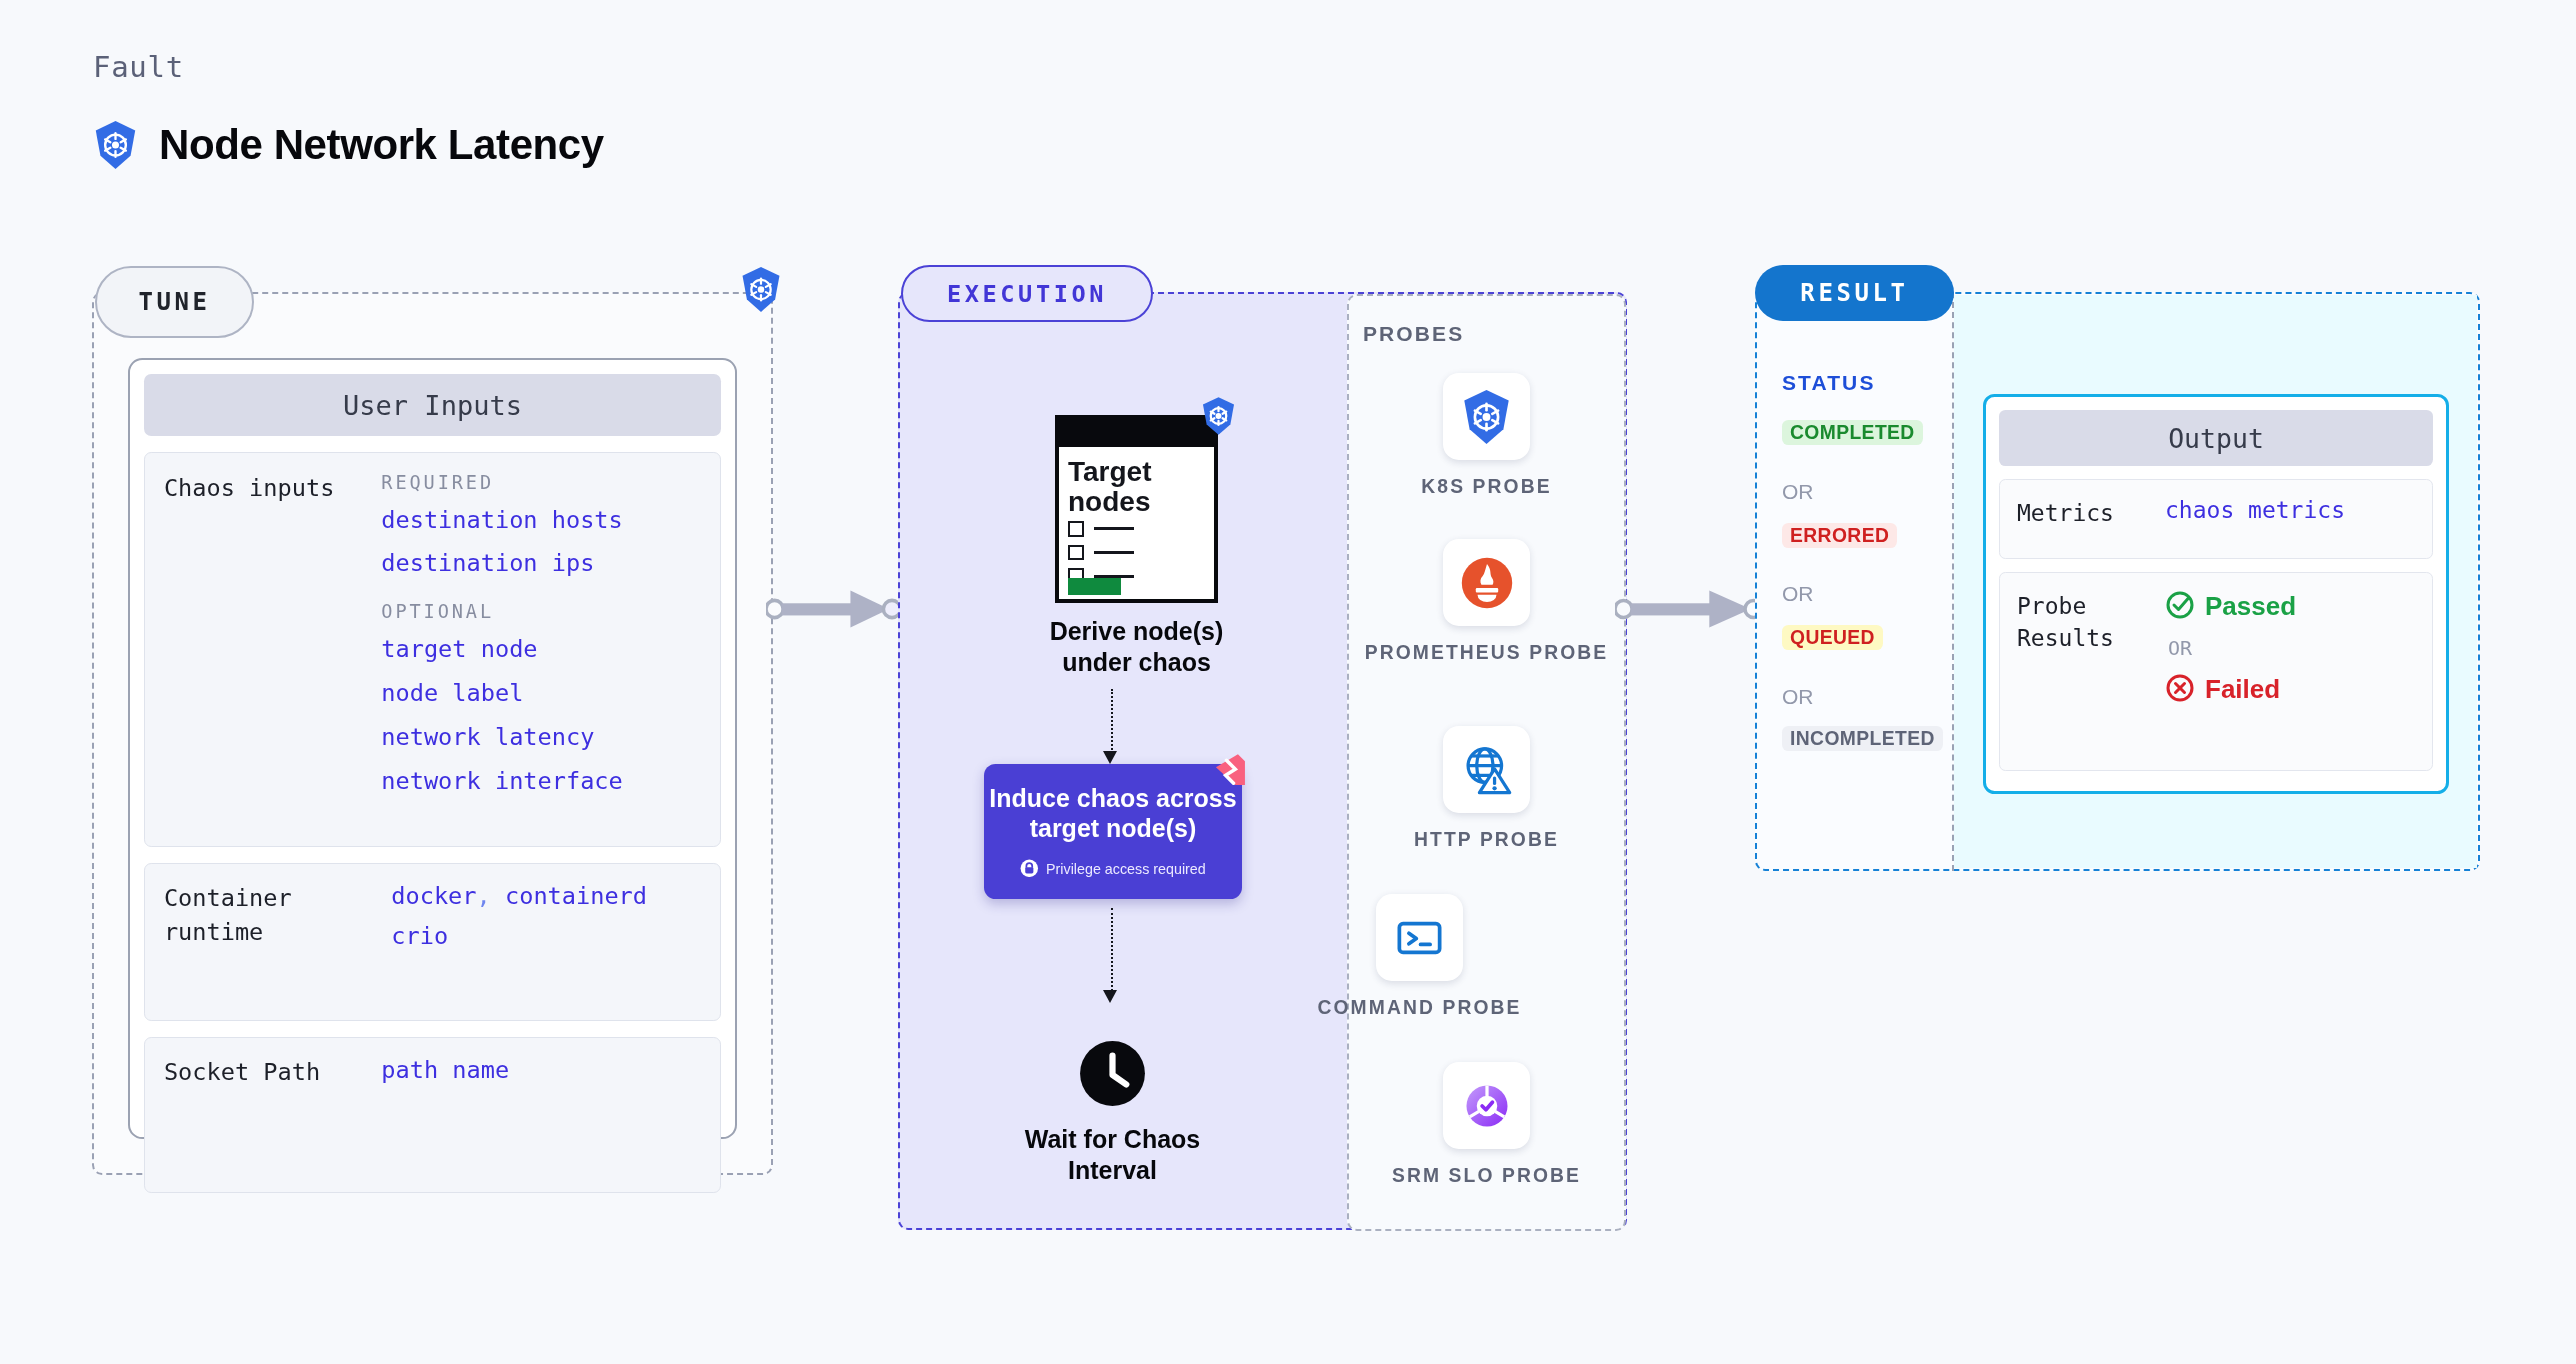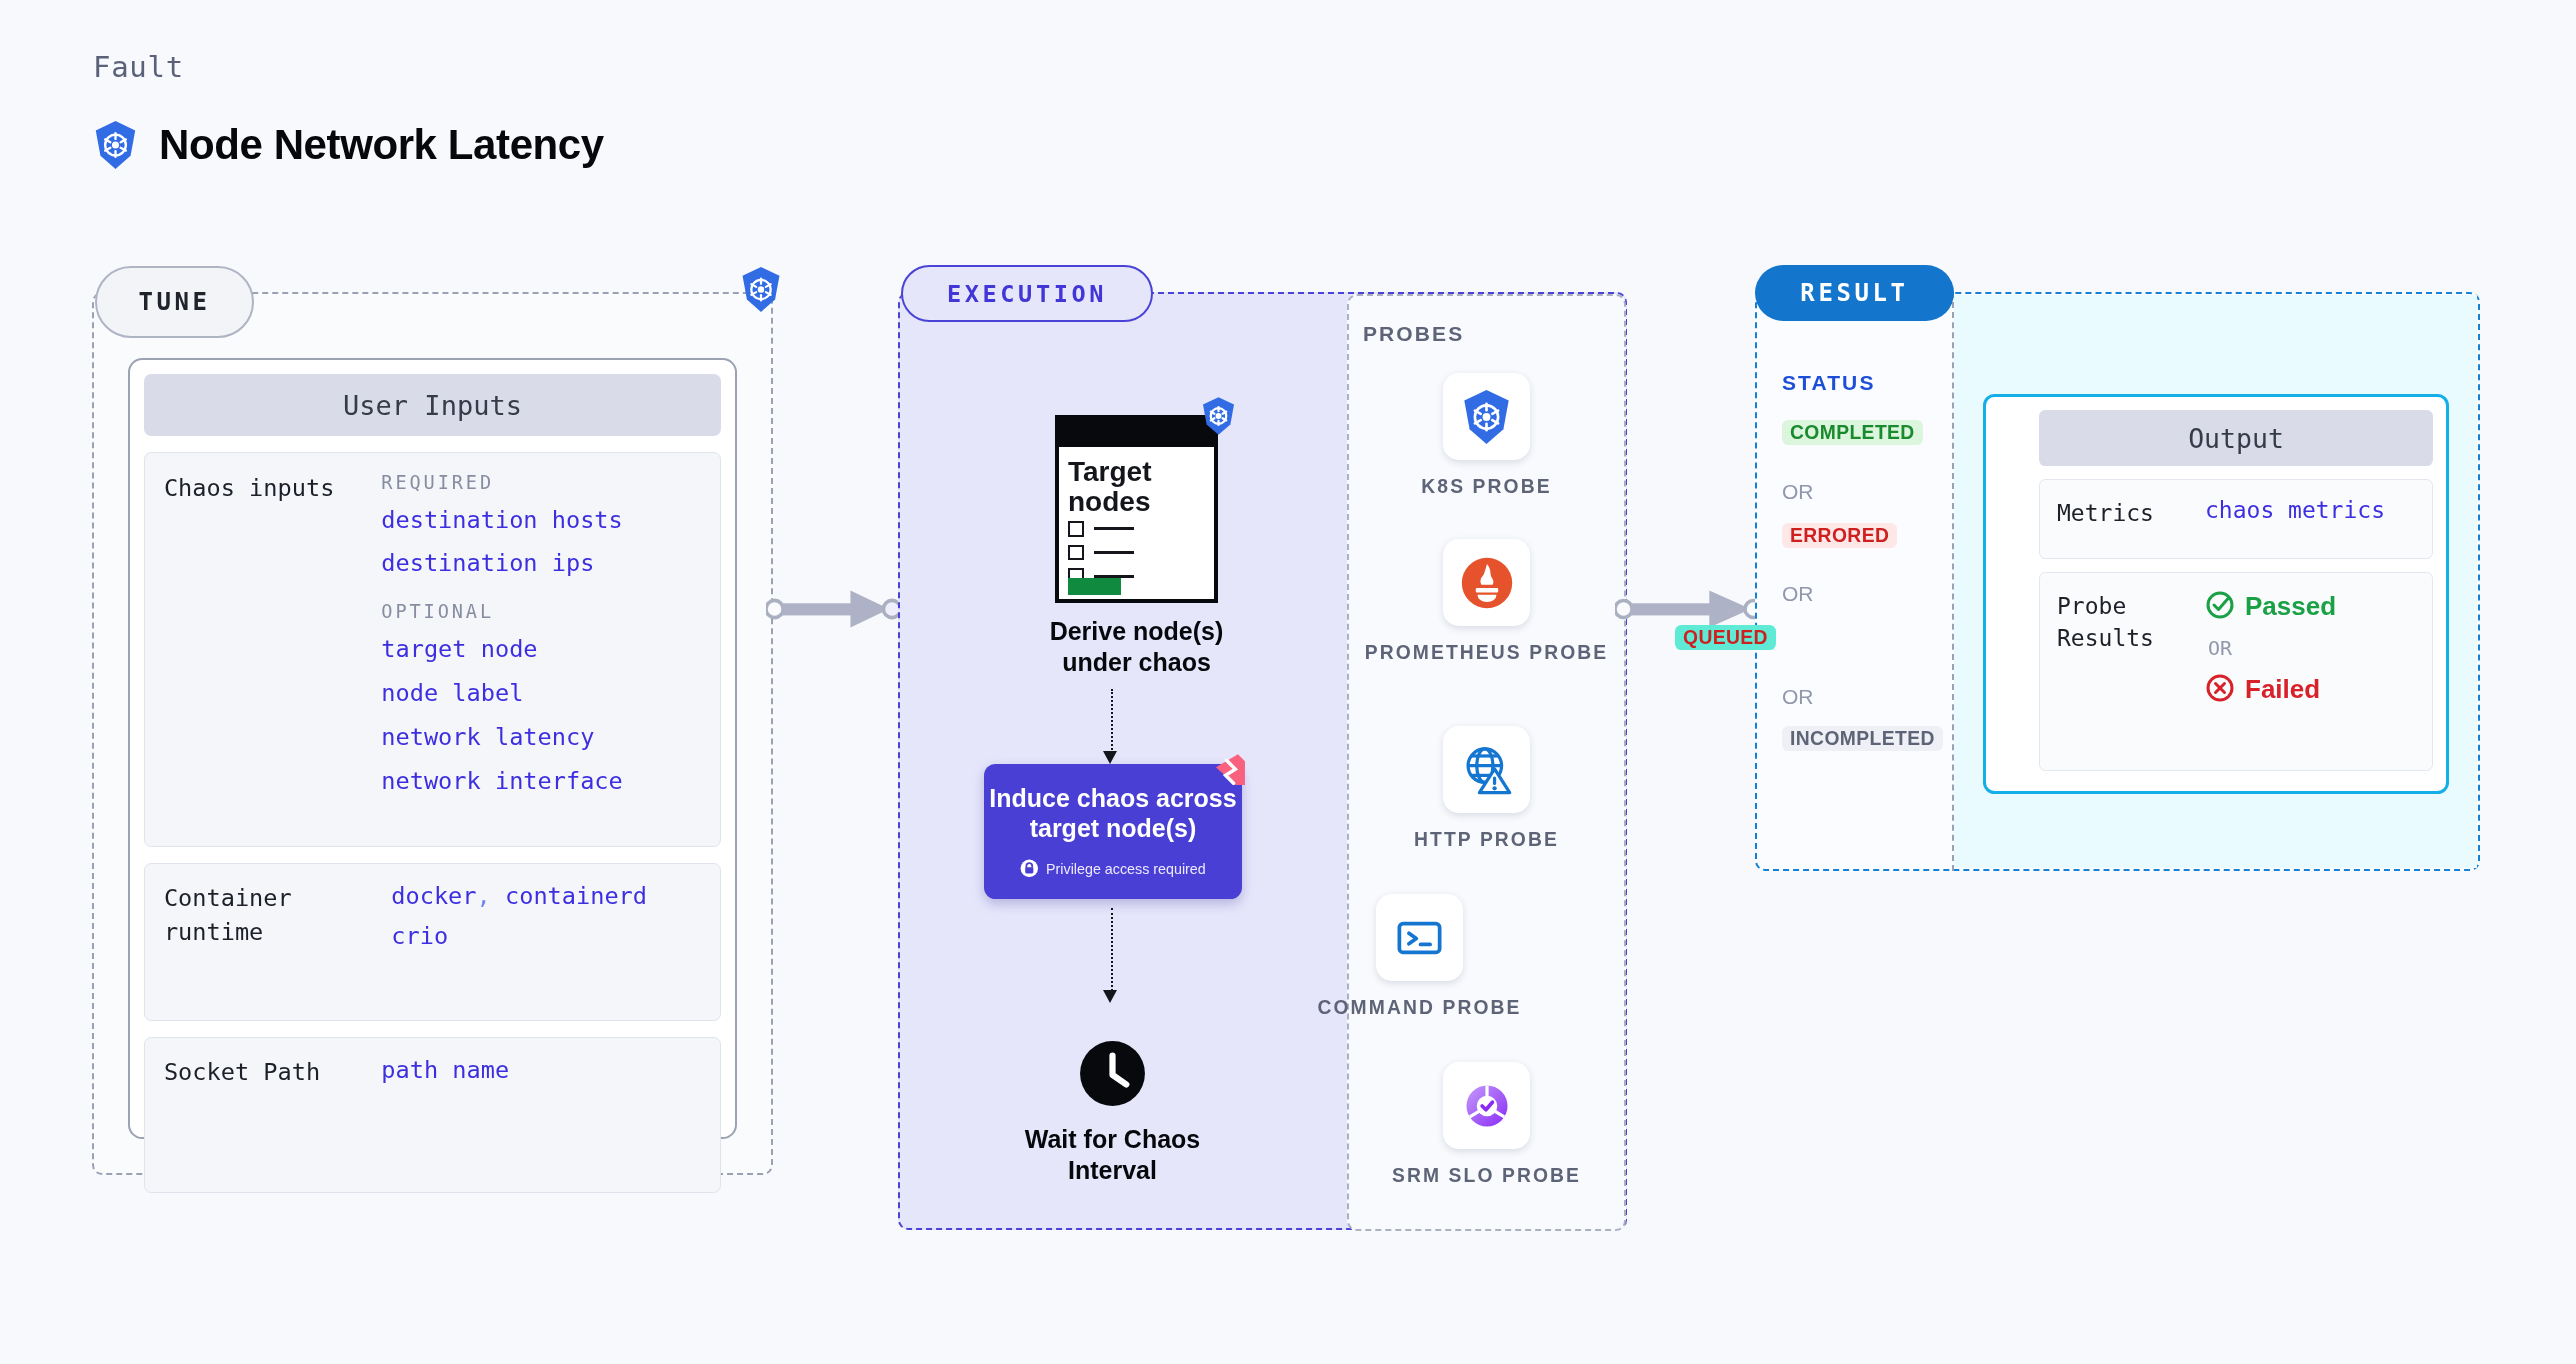--- a/index.html
+++ b/index.html
@@ -212,21 +212,21 @@
     padding: 0 8px; height: 25px;
   }
   .or-text {
     position: absolute;
     font-family: "Liberation Sans", sans-serif;
     font-size: 21px; color: #9298ab;
   }
 
   .output-card {
     position: absolute; left: 1983px; top: 394px; width: 466px; height: 400px;
-    border: 3.6px solid #14aee8; border-radius: 11.5px; background: #ffffff; padding-left: 40px;
+    border: 3.6px solid #14aee8; border-radius: 11.5px; background: #ffffff;
   }
   .out-header {
     margin: 13px 13px 0 13px; height: 56px; background: #d9dbe8; border-radius: 6.4px;
     display: flex; align-items: center; justify-content: center;
     font-family: "DejaVu Sans Mono", monospace;
     font-size: 26.5px; color: #363b4a;
   }
   .out-row {
     margin: 13px 13px 0 13px; background: #fafbfd; border: 1.4px solid #e3e6ee;
     border-radius: 6.4px; display: flex; padding: 17px 0;
@@ -521,21 +521,21 @@
   <div id="result-inner"></div>
   <div id="result-status-col"></div>
   <div class="pill" id="result-pill">RESULT</div>
 
   <div class="status-title">STATUS</div>
 
   <div class="badge" style="left:1782px; top:420px; background:#dcf5dd; color:#1a8a2e;">COMPLETED</div>
   <div class="or-text" style="left:1782px; top:480px;">OR</div>
   <div class="badge" style="left:1782px; top:523px; background:#fde8e7; color:#cf2020;">ERRORED</div>
   <div class="or-text" style="left:1782px; top:582px;">OR</div>
-  <div class="badge" style="left:1675px; top:625px; background:#5eead4; color:#cf2020;">QUEUED</div>
+  <div class="badge" style="left:1782px; top:625px; background:#fef9c3; color:#cf2020;">QUEUED</div>
   <div class="or-text" style="left:1782px; top:685px;">OR</div>
   <div class="badge" style="left:1782px; top:726px; background:#eef0f5; color:#5e6477;">INCOMPLETED</div>
 
   <div class="output-card">
     <div class="out-header">Output</div>
     <div class="out-row" style="height:80px;">
       <div class="out-label">Metrics</div>
       <div class="out-vals">
         <div class="out-link">chaos metrics</div>
       </div>

